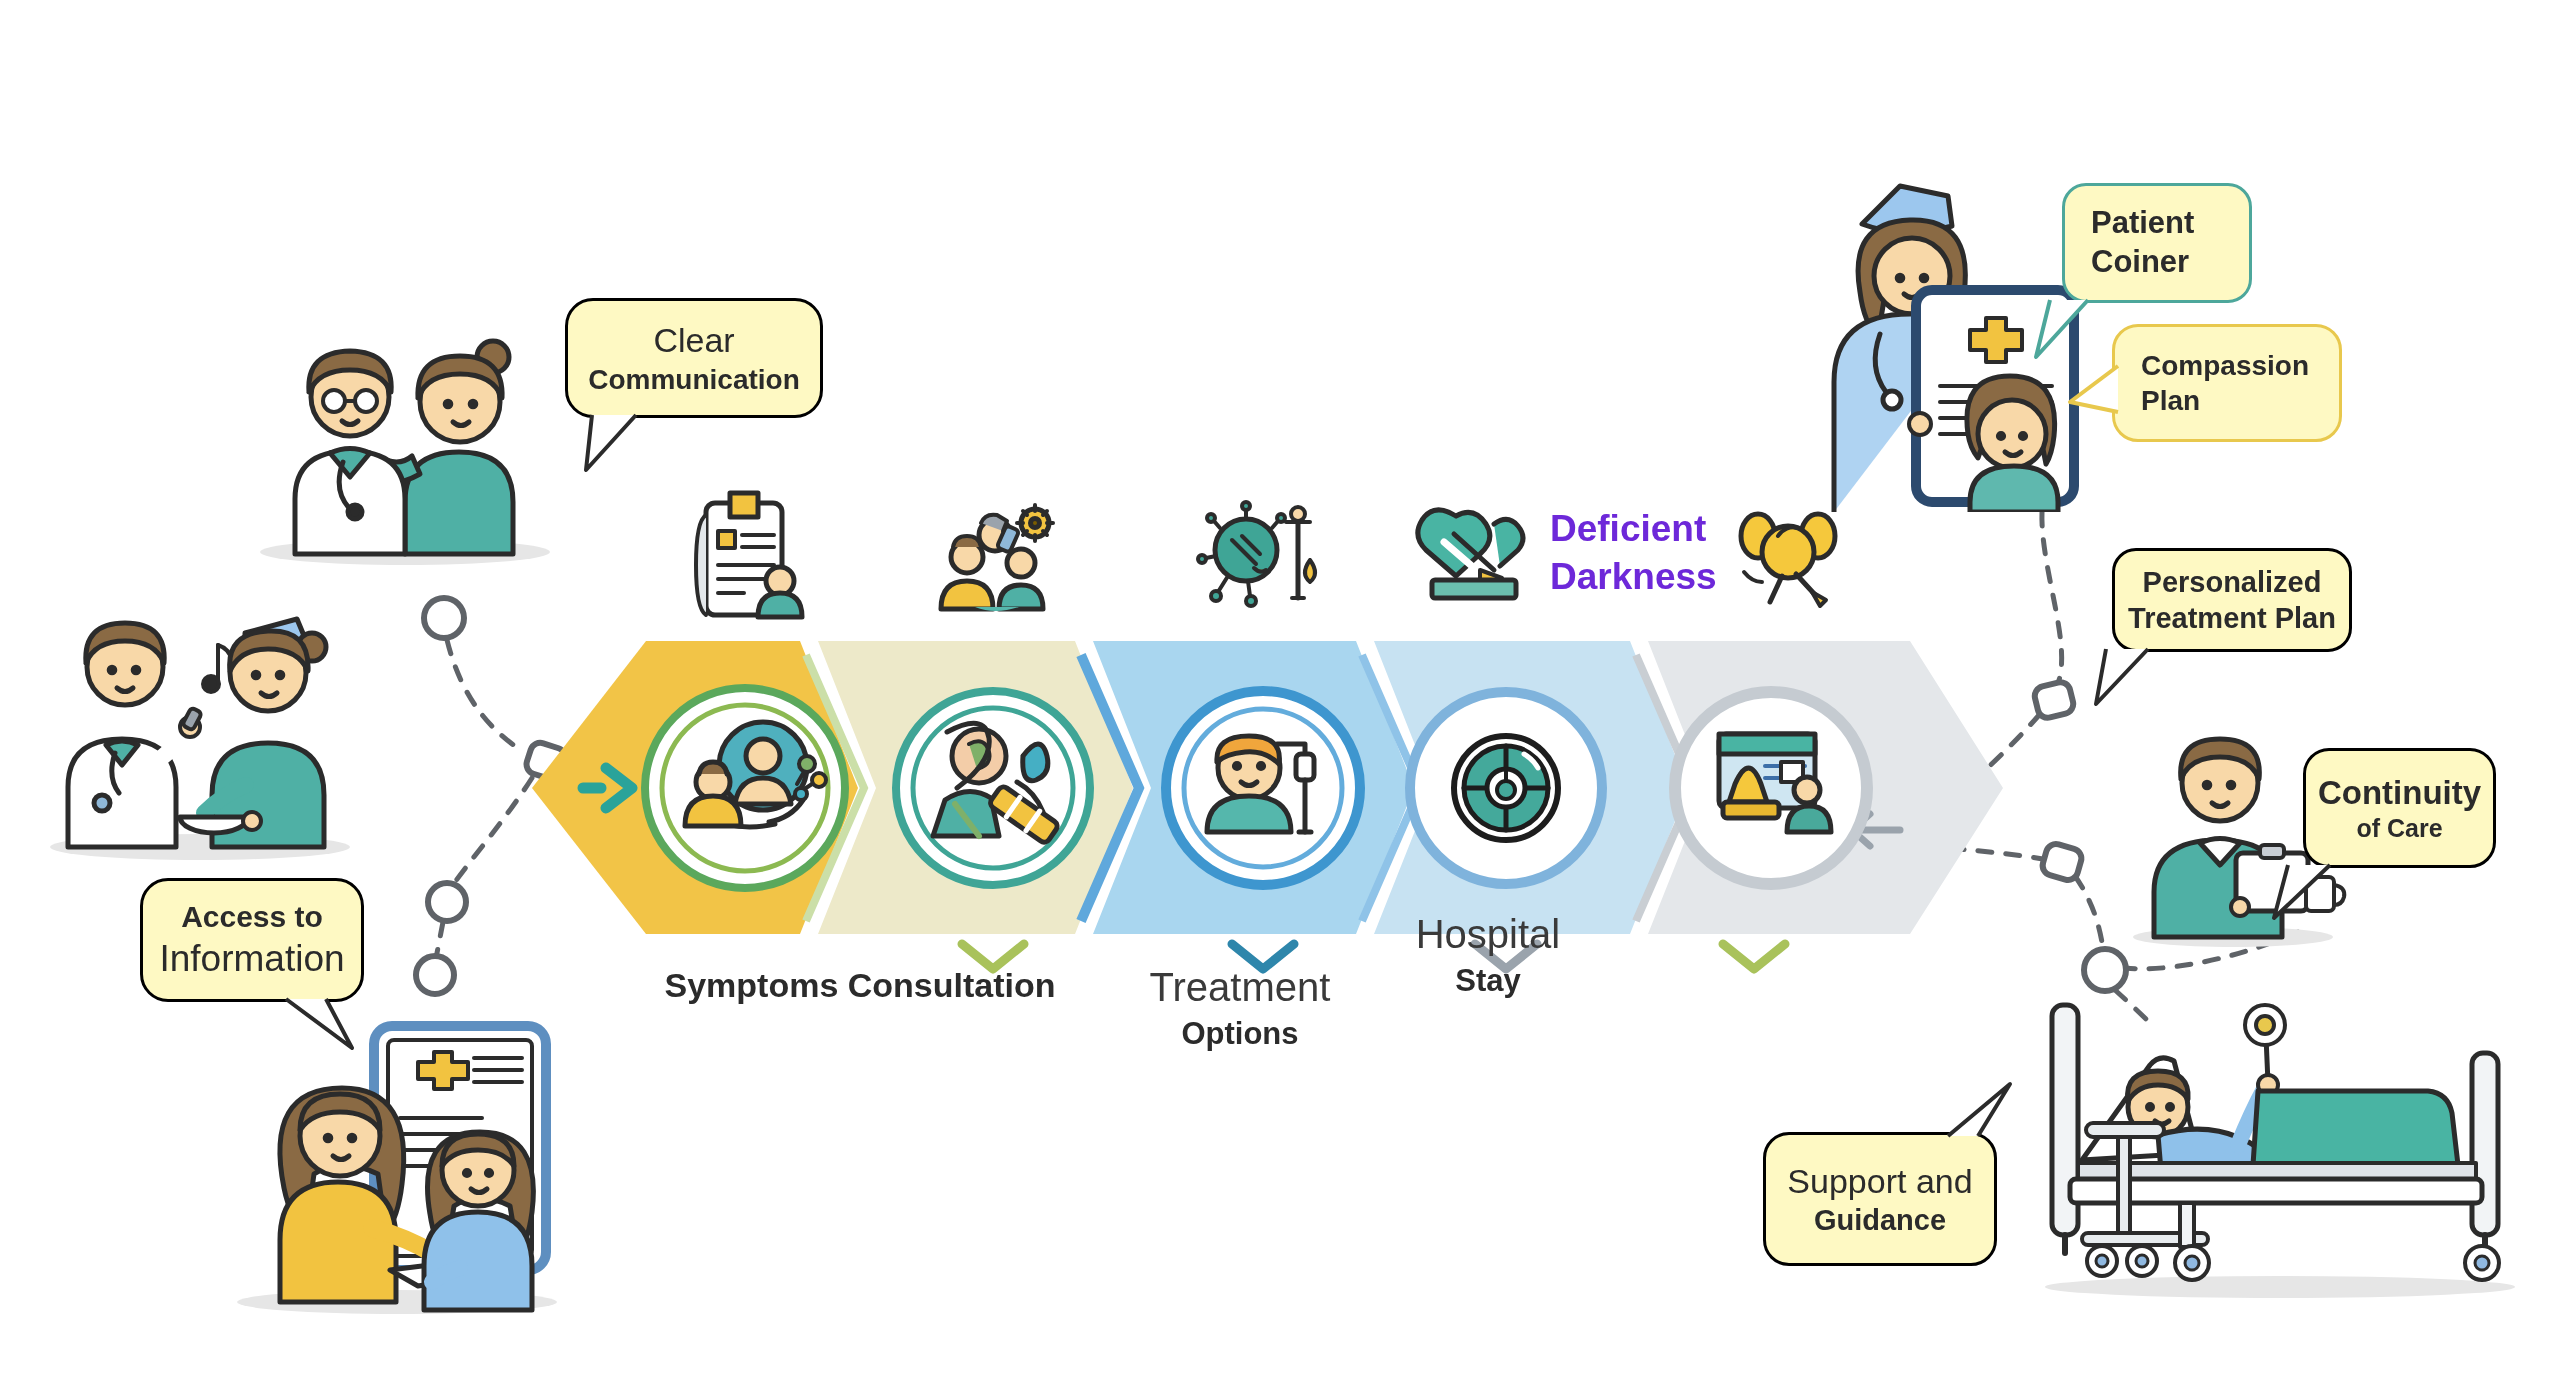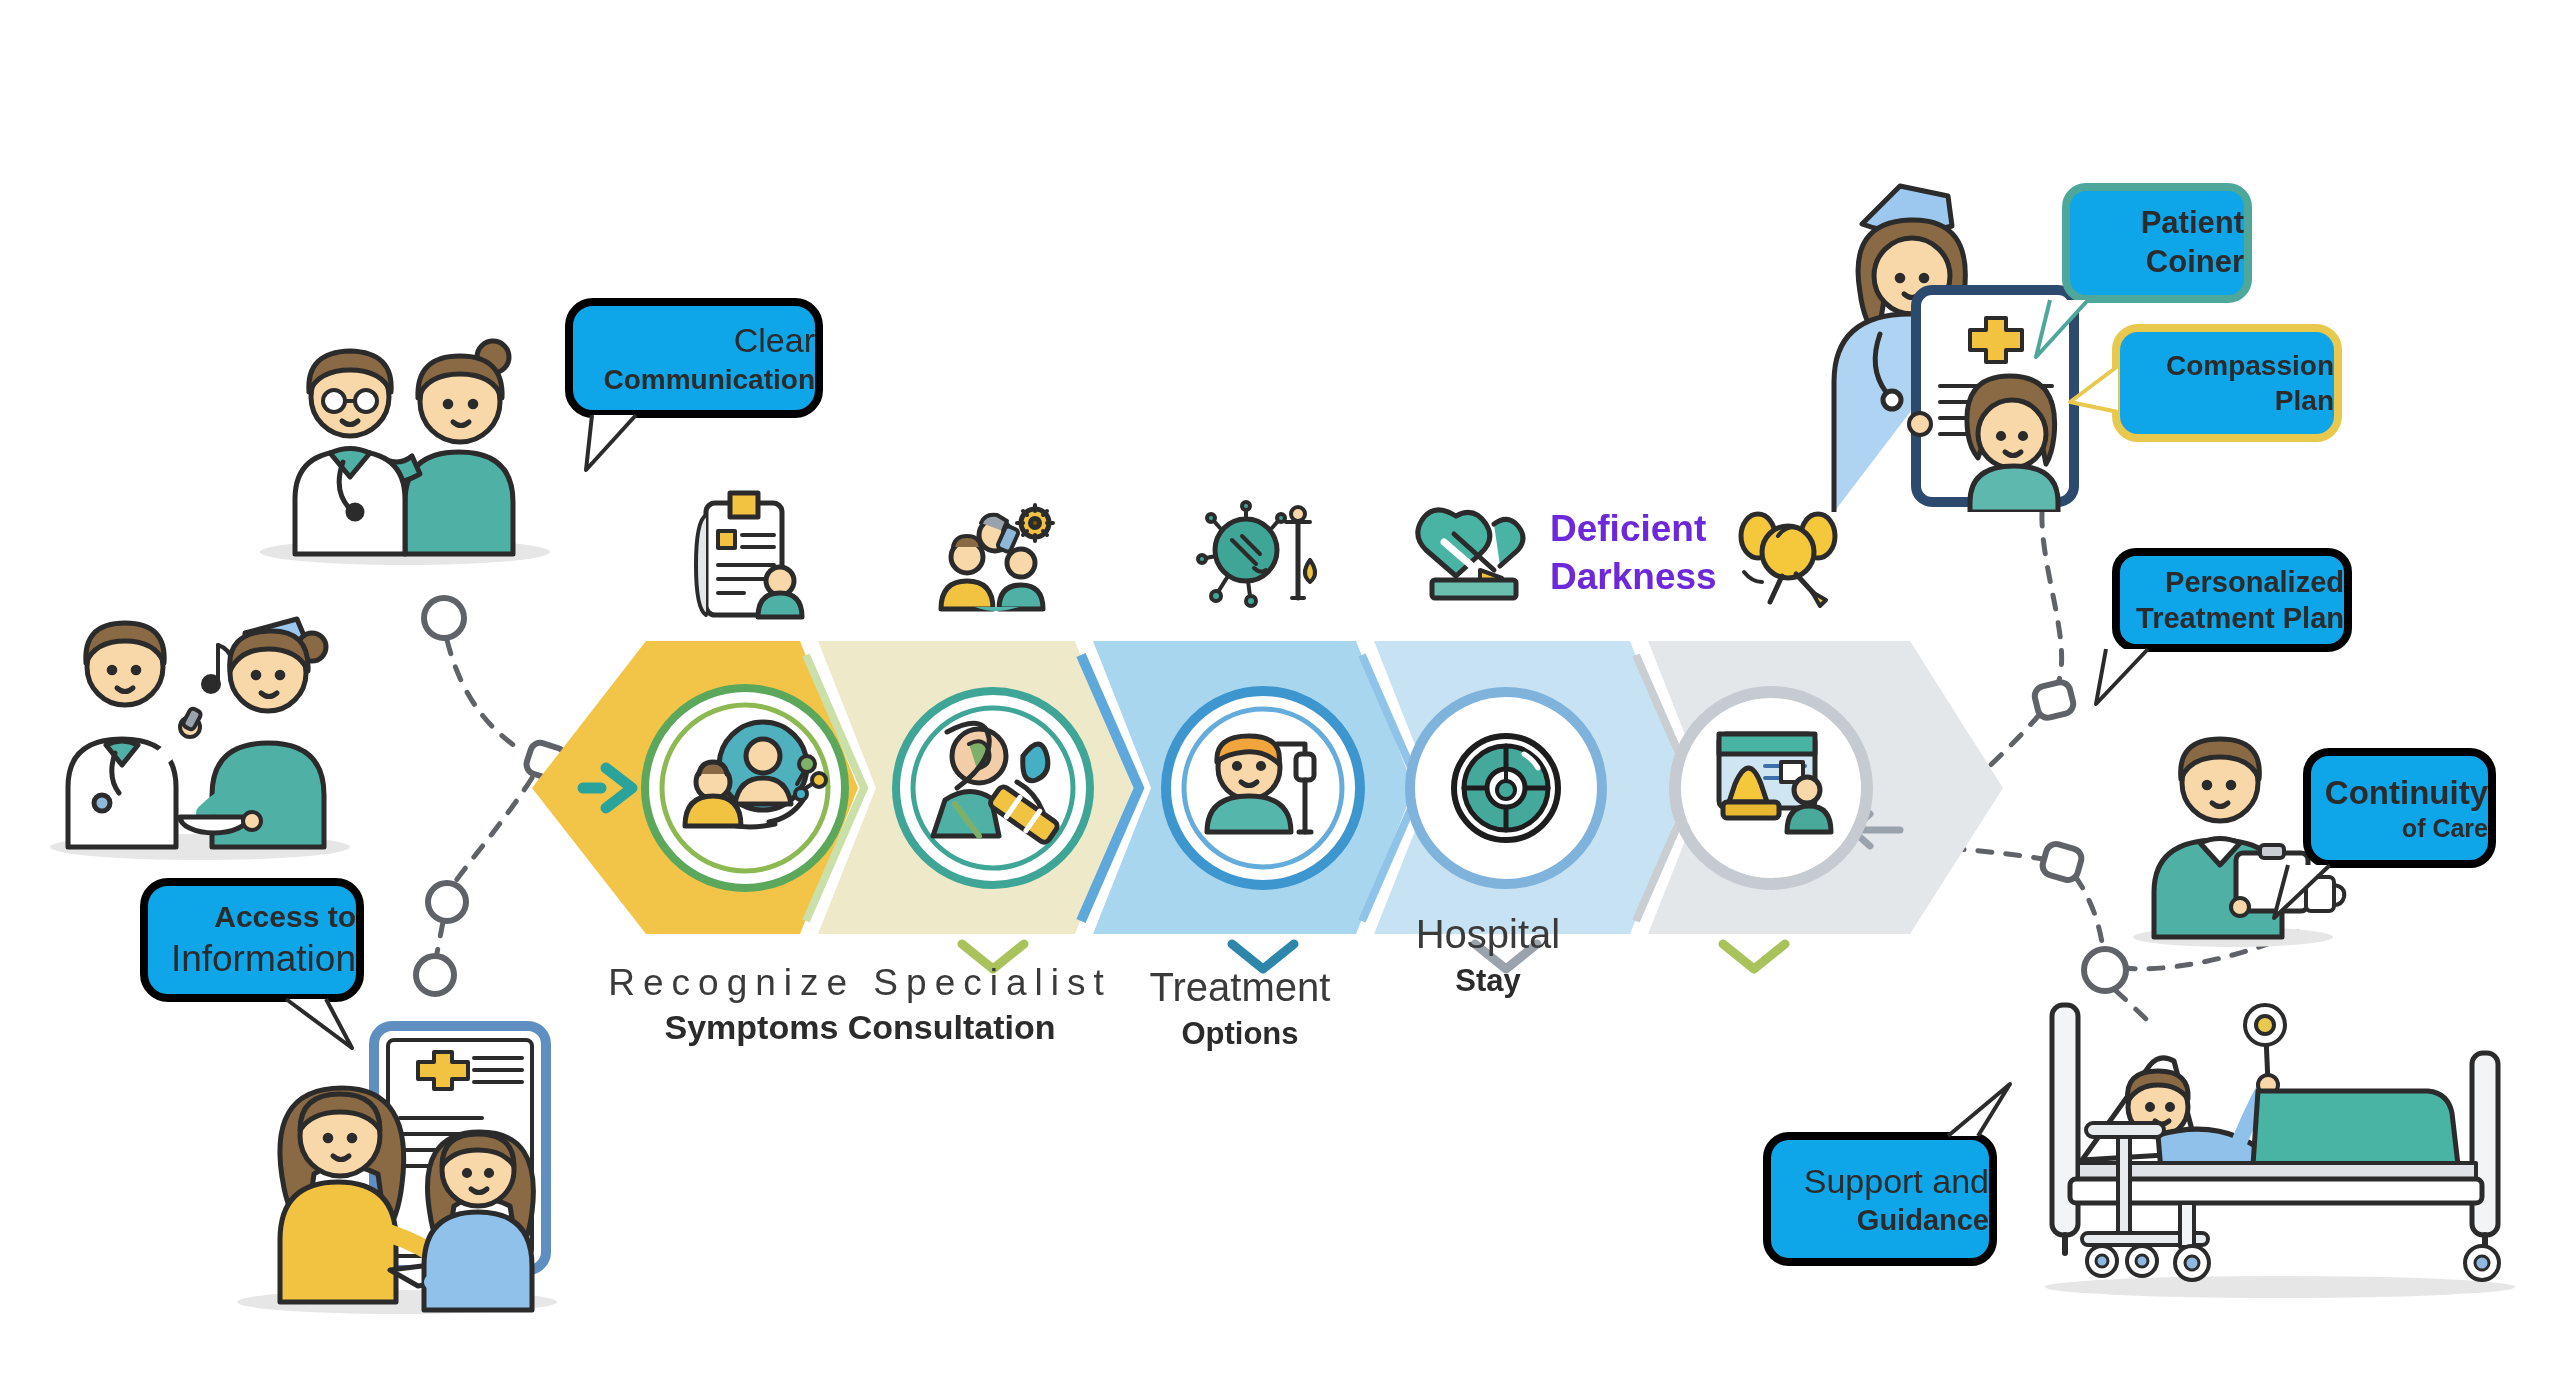--- a/index.html
+++ b/index.html
@@ -3,23 +3,23 @@
 <meta charset="utf-8">
 <style>
   html,body{margin:0;padding:0;}
   body{
     width:2560px;height:1396px;position:relative;background:#ffffff;
     font-family:"Liberation Sans",sans-serif;overflow:hidden;color:#2b2b2b;
   }
   .abs{position:absolute;}
   svg{display:block;}
   .bubble{
-    position:absolute;background:#0ea5e9;border:8px solid #000000;border-radius:28px;
+    position:absolute;background:#fef9c3;border:3px solid #000000;border-radius:28px;
     display:flex;flex-direction:column;justify-content:center;box-sizing:border-box;
-    text-align:center;z-index:6;line-height:1.25;align-items:flex-end;
+    text-align:center;z-index:6;line-height:1.25;
   }
   .bubble.left-align{text-align:left;}
   .tail{position:absolute;z-index:7;}
   .label-block{position:absolute;text-align:center;z-index:5;color:#3a3a3a;}
   .float-label{position:absolute;z-index:5;font-weight:bold;color:#6d28d9;
     font-size:37px;line-height:48px;text-align:left;}
   .z2{z-index:2;}
 </style>
 </head>
 <body>
@@ -247,21 +247,20 @@
     <circle cx="4" cy="-10" r="26" fill="#F5C83C"></circle>
     <path d="M-6 -26 a18 18 0 0 1 20 -8" fill="none" stroke-width="4"></path>
     <line x1="12" y1="12" x2="34" y2="36"></line>
     <line x1="-2" y1="14" x2="-14" y2="40"></line>
     <path d="M28 30 l14 8 l-6 6 z" fill="#F5C83C" stroke-width="4"></path>
     <path d="M-40 10 q8 10 18 10" fill="none" stroke-width="4"></path>
   </g>
 </svg>
 
 <div class="label-block" style="left:600px;top:962px;width:520px;">
-  <div style="font-size:37px;letter-spacing:8px;color:#3a3a3a;">Recognize Specialist</div>
   <div style="font-size:34px;font-weight:bold;color:#2b2b2b;margin-top:4px;">Symptoms Consultation</div>
 </div>
 <div class="label-block" style="left:1090px;top:965px;width:300px;">
   <div style="font-size:40px;color:#3a3a3a;">Treatment</div>
   <div style="font-size:31px;font-weight:bold;color:#2b2b2b;margin-top:6px;">Options</div>
 </div>
 <div class="label-block" style="left:1338px;top:912px;width:300px;">
   <div style="font-size:40px;color:#3a3a3a;">Hospital</div>
   <div style="font-size:31px;font-weight:bold;color:#2b2b2b;margin-top:6px;">Stay</div>
 </div>

